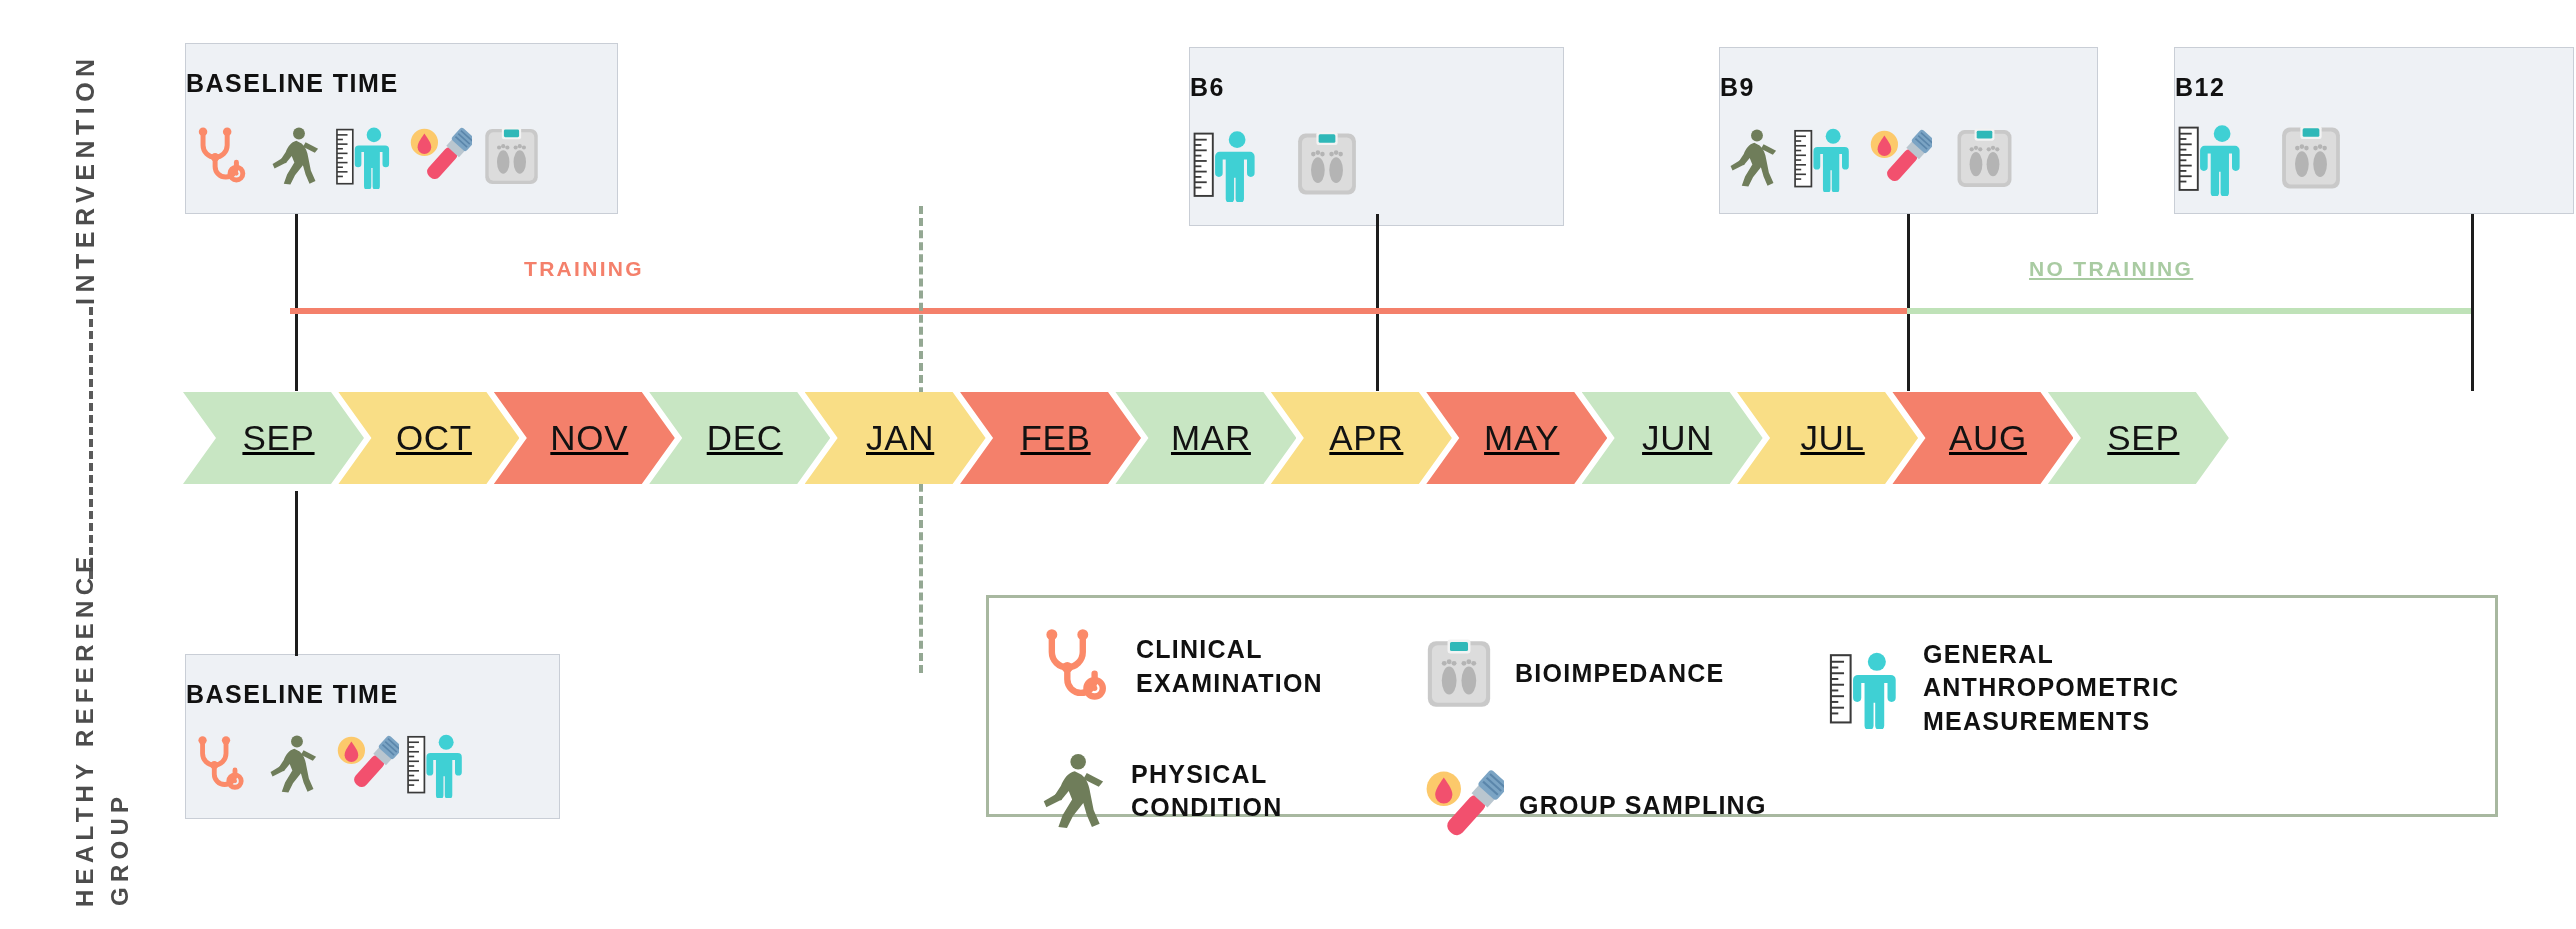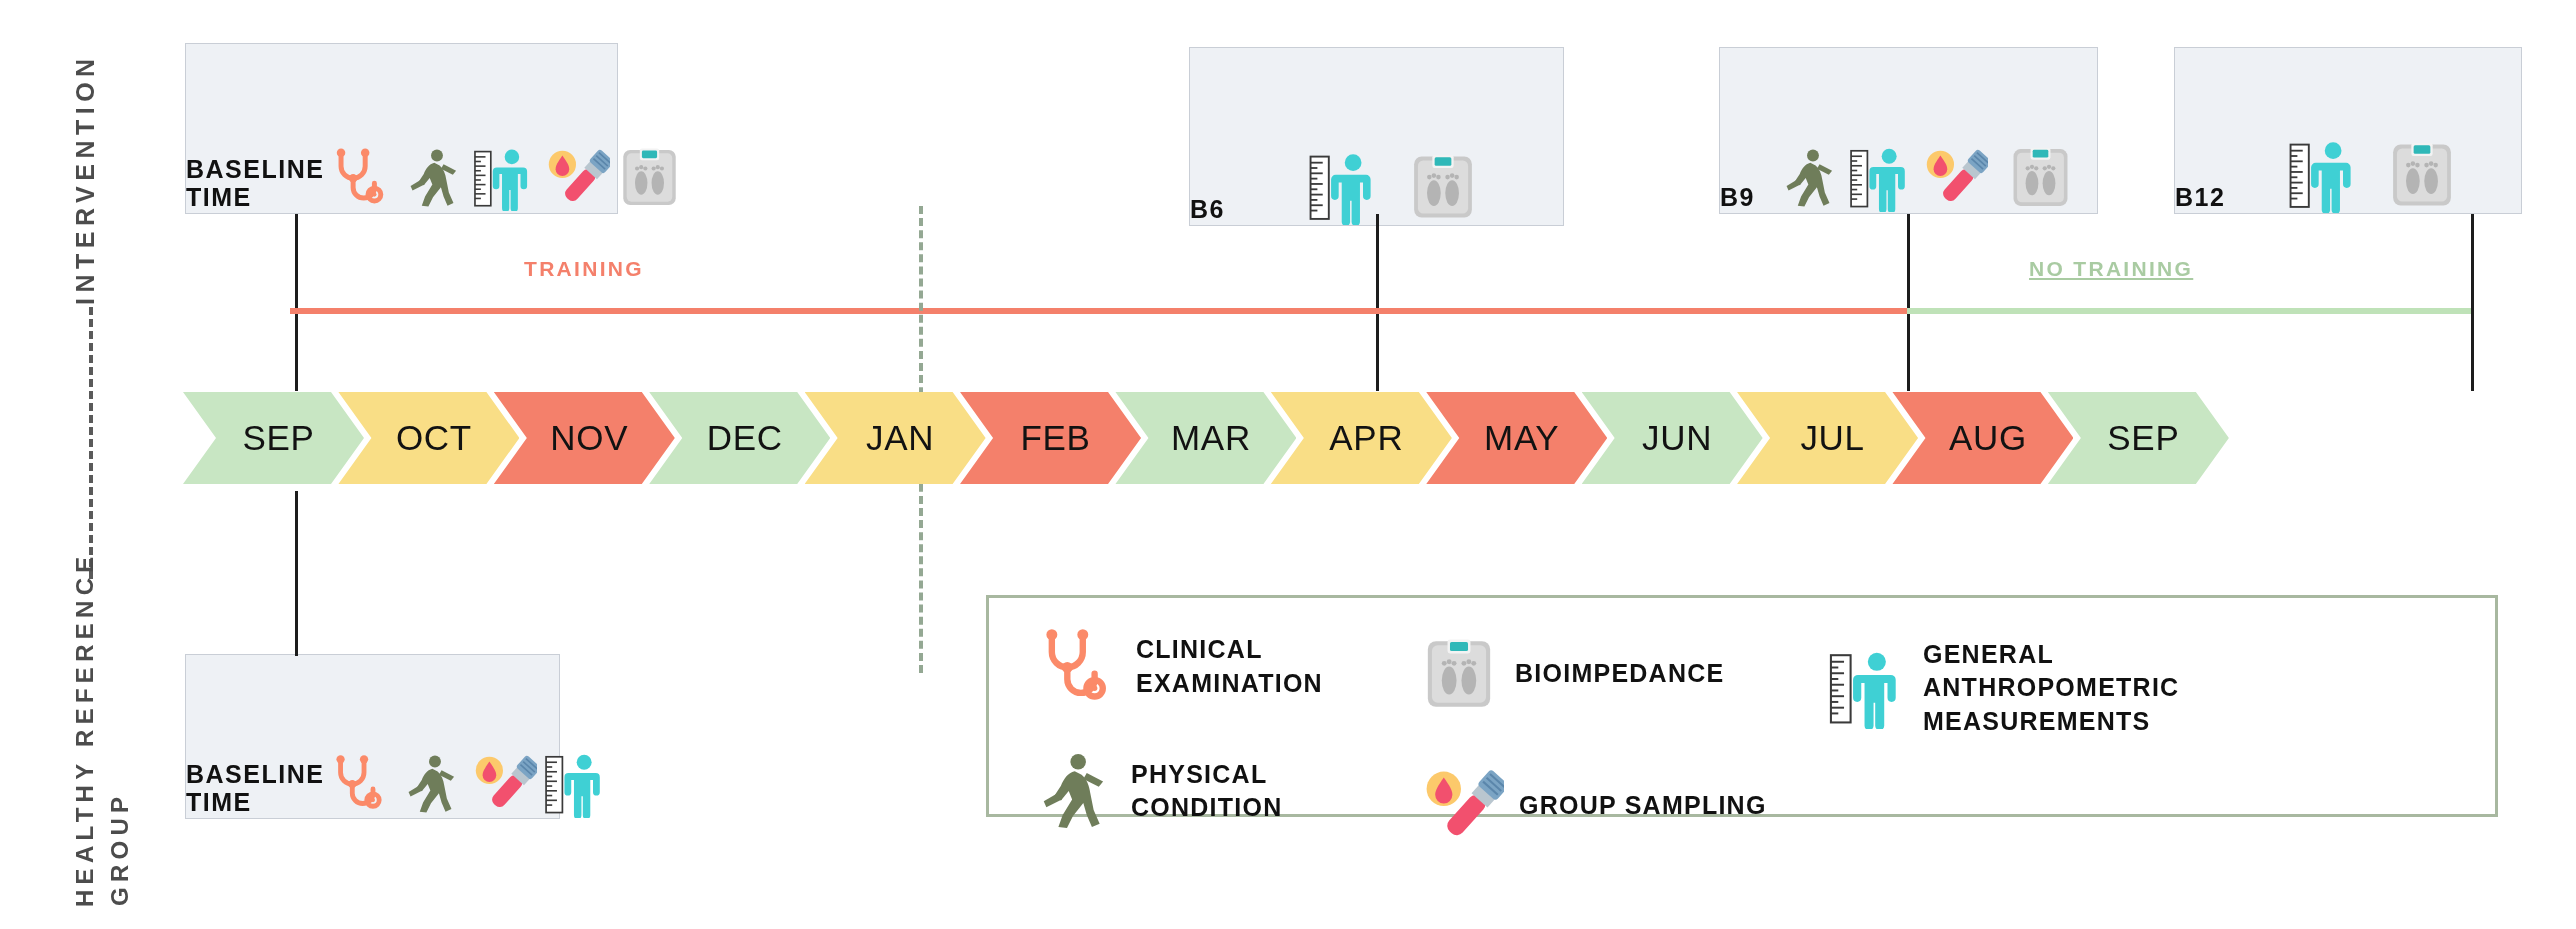--- a/index.html
+++ b/index.html
@@ -50,22 +50,22 @@
     border-left:4.1px dashed #5a5a5a;
   }
 
   
   .evtbox{
     position:absolute;
     background:#eef1f5;
     border:1.6px solid #c9ced6;
     box-sizing:border-box;
     display:flex;
-    flex-direction:row;
-    align-items:flex-end;
+    flex-direction:column;
+    align-items:flex-start;
     justify-content:flex-start;
     padding-top:26px;
   }
   .evtbox .title{
     font-size:25px;
     font-weight:800;
     letter-spacing:.06em;
     color:#111;
     line-height:1.1;
     margin-bottom:1.6px;
@@ -76,21 +76,21 @@
     align-items:center;
     justify-content:center;
     gap:5px;
     flex:1;
   }
   .evtbox .icons svg{display:block;}
 
   #box-baseline-top{ left:185px; top:43px;  width:433px; height:171px; }
   #box-b6{          left:1189px; top:47px;  width:375px; height:179px; }
   #box-b9{          left:1719px; top:47px;  width:379px; height:167px; }
-  #box-b12{         left:2174px; top:47px;  width:348px; height:167px; }
+  #box-b12{         left:2174px; top:47px;  width:400px; height:167px; }
   #box-baseline-bot{left:185px; top:654px;  width:375px; height:165px; }
 
   
   .conn{
     position:absolute;
     width:0;
     border-left:3.3px solid #1d1d1d;
   }
   #conn-top-baseline{ left:295px;  top:214px; height:177px; }
   #conn-b6{           left:1376px; top:214px; height:177px; }
@@ -124,20 +124,21 @@
 
   
   #timeline{
     position:absolute;
     left:183px;
     top:392px;
     height:92px;
     display:flex;
     flex-direction:row;
     align-items:stretch;
+    text-decoration:underline;
   }
   .month{
     position:relative;
     width:181px;
     height:92px;
     margin-right:-25.6px;
     display:flex;
     align-items:center;
     justify-content:center;
     -webkit-clip-path:polygon(0 0, calc(100% - 33px) 0, 100% 50%, calc(100% - 33px) 100%, 0 100%, 33px 50%);

